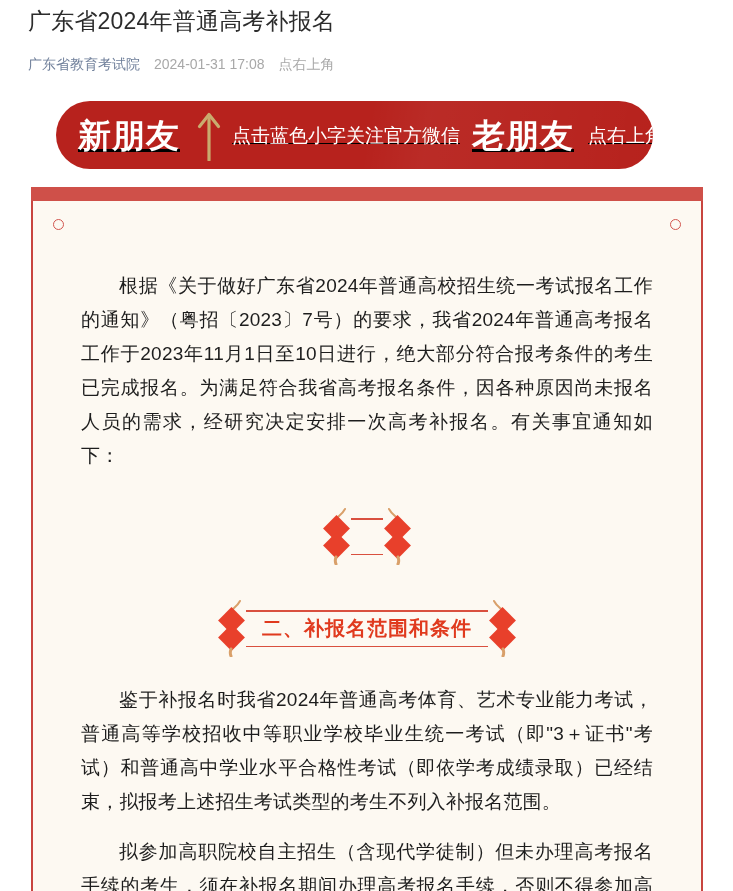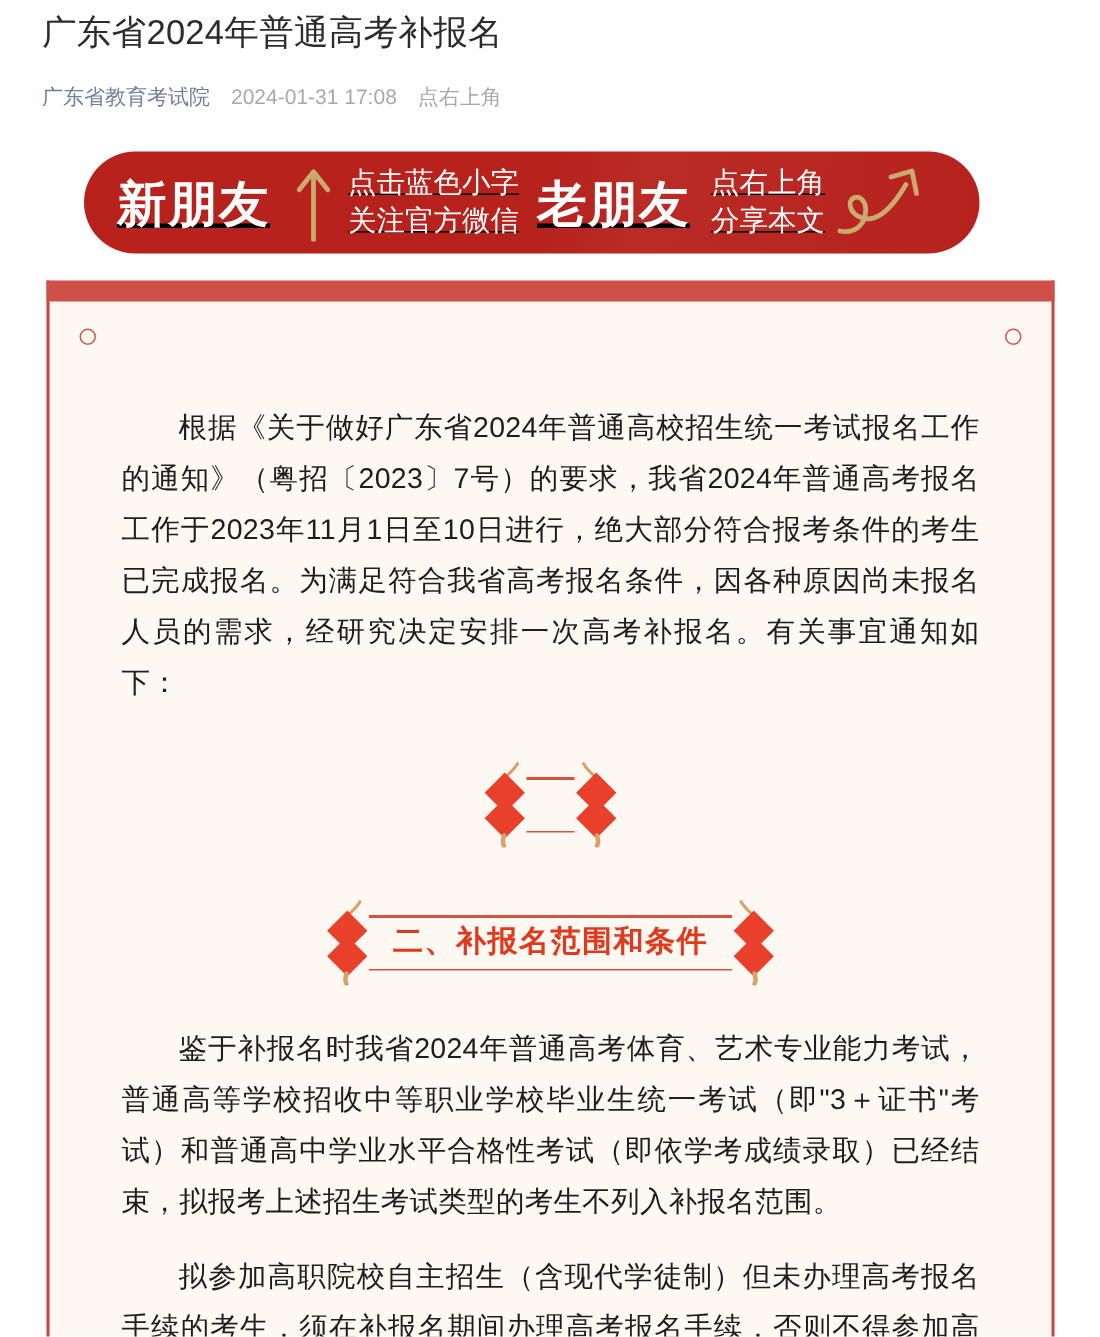--- a/index.html
+++ b/index.html
@@ -75,21 +75,21 @@
   .cta-big {
     color: #ffffff;
     font-size: 33px;
     font-weight: 700;
     letter-spacing: 1px;
     line-height: 1;
     white-space: nowrap;
   }
   .cta-lines {
     display: flex;
-    flex-direction: column;
+    flex-direction: row;
     justify-content: center;
     color: #ffffff;
     font-size: 19px;
     line-height: 25px;
     white-space: nowrap;
   }
   .cta-lines.new { margin-left: 8px; }
   .cta-lines.old { margin-left: 14px; }
 
   .arrow-up-icon {

